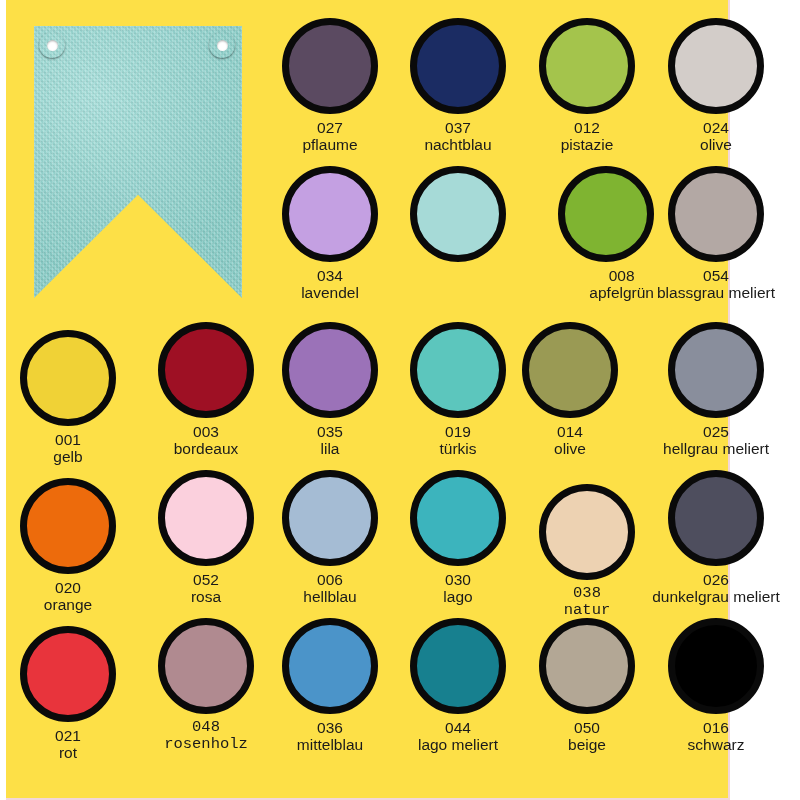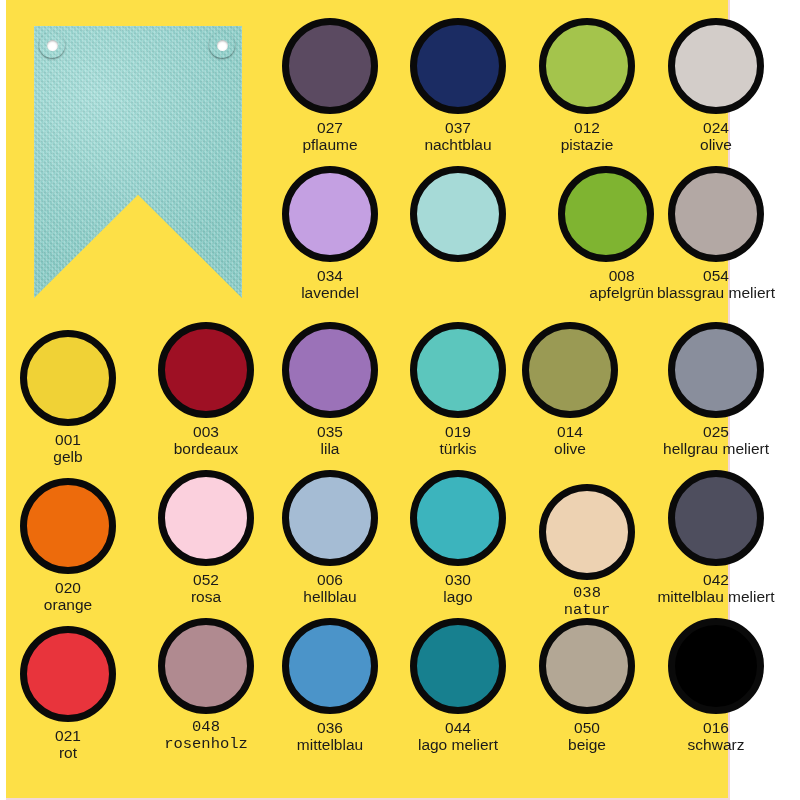--- a/index.html
+++ b/index.html
@@ -233,22 +233,22 @@
       <div class="swatch" style="left: 514px; top: 484px; font-family: Liberation Mono, monospace;">
         <div class="disc" style="background: rgb(237, 210, 178); border-color: rgb(10, 10, 10);"></div>
         <div class="swatch-label">
           <span class="swatch-code">038</span>
           <span class="swatch-name">natur</span>
         </div>
       </div>
       <div class="swatch" style="left: 643px; top: 470px;">
         <div class="disc" style="background: rgb(78, 78, 94); border-color: rgb(10, 10, 10);"></div>
         <div class="swatch-label">
-          <span class="swatch-code">042</span>
-          <span class="swatch-name">mittelblau meliert</span>
+          <span class="swatch-code">026</span>
+          <span class="swatch-name">dunkelgrau meliert</span>
         </div>
       </div>
       <div class="swatch" style="left: -5px; top: 626px;">
         <div class="disc" style="background: rgb(232, 52, 60); border-color: rgb(10, 10, 10);"></div>
         <div class="swatch-label">
           <span class="swatch-code">021</span>
           <span class="swatch-name">rot</span>
         </div>
       </div>
       <div class="swatch" style="left: 133px; top: 618px; font-family: Liberation Mono, monospace;">

